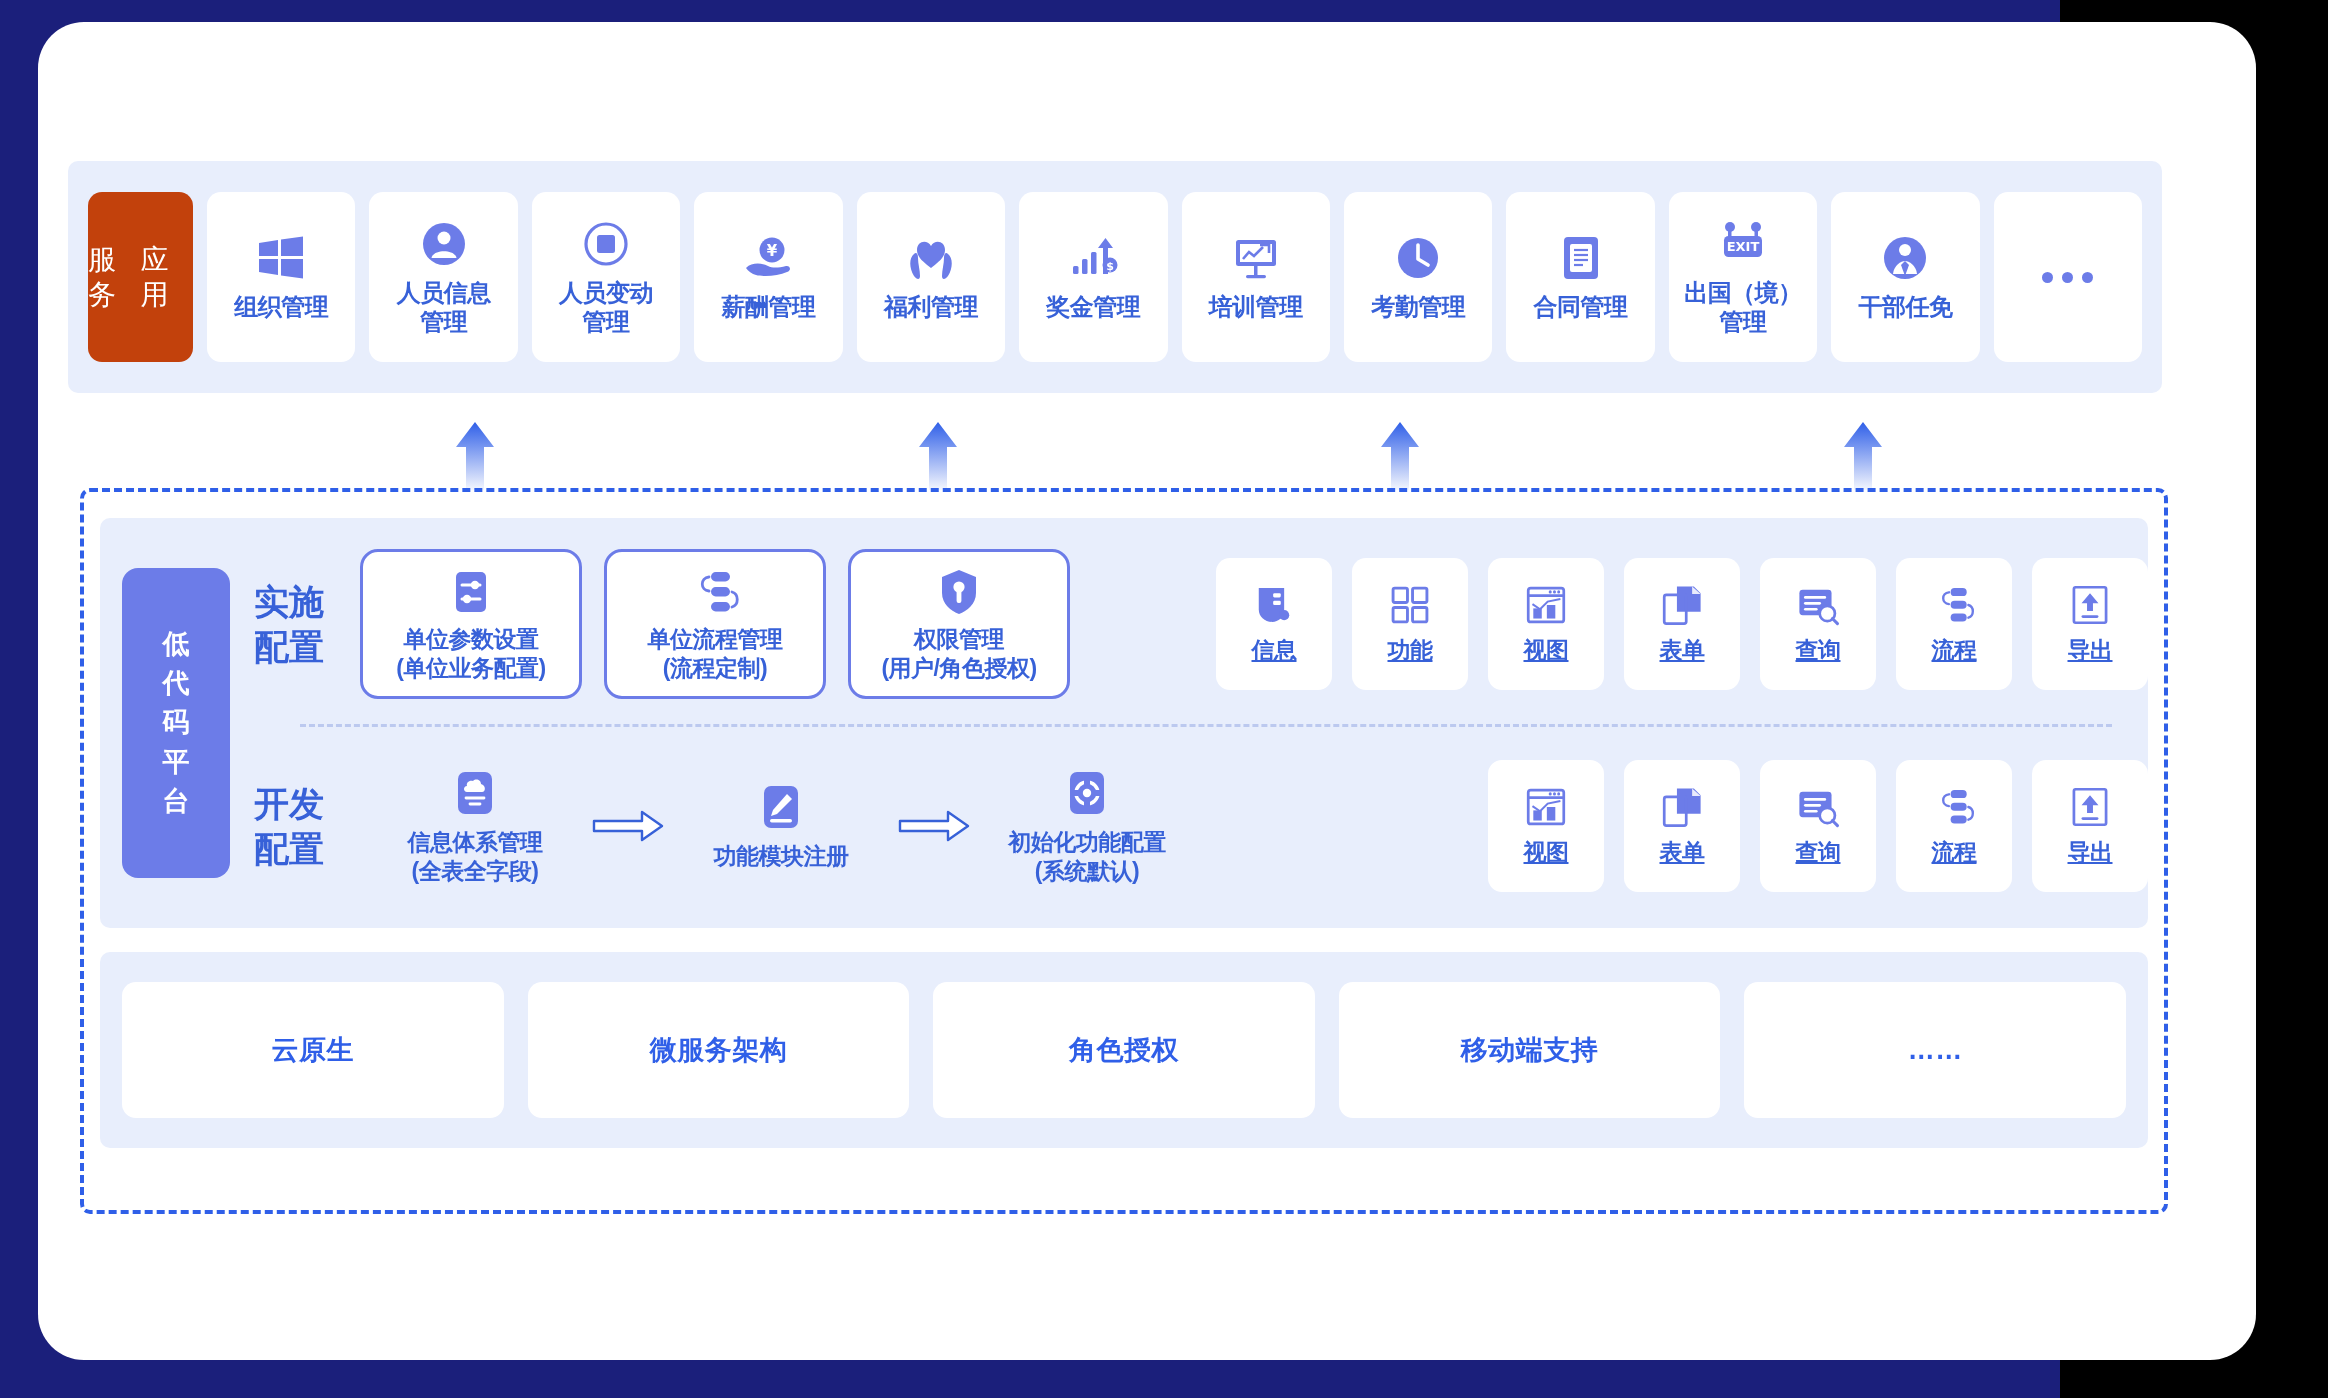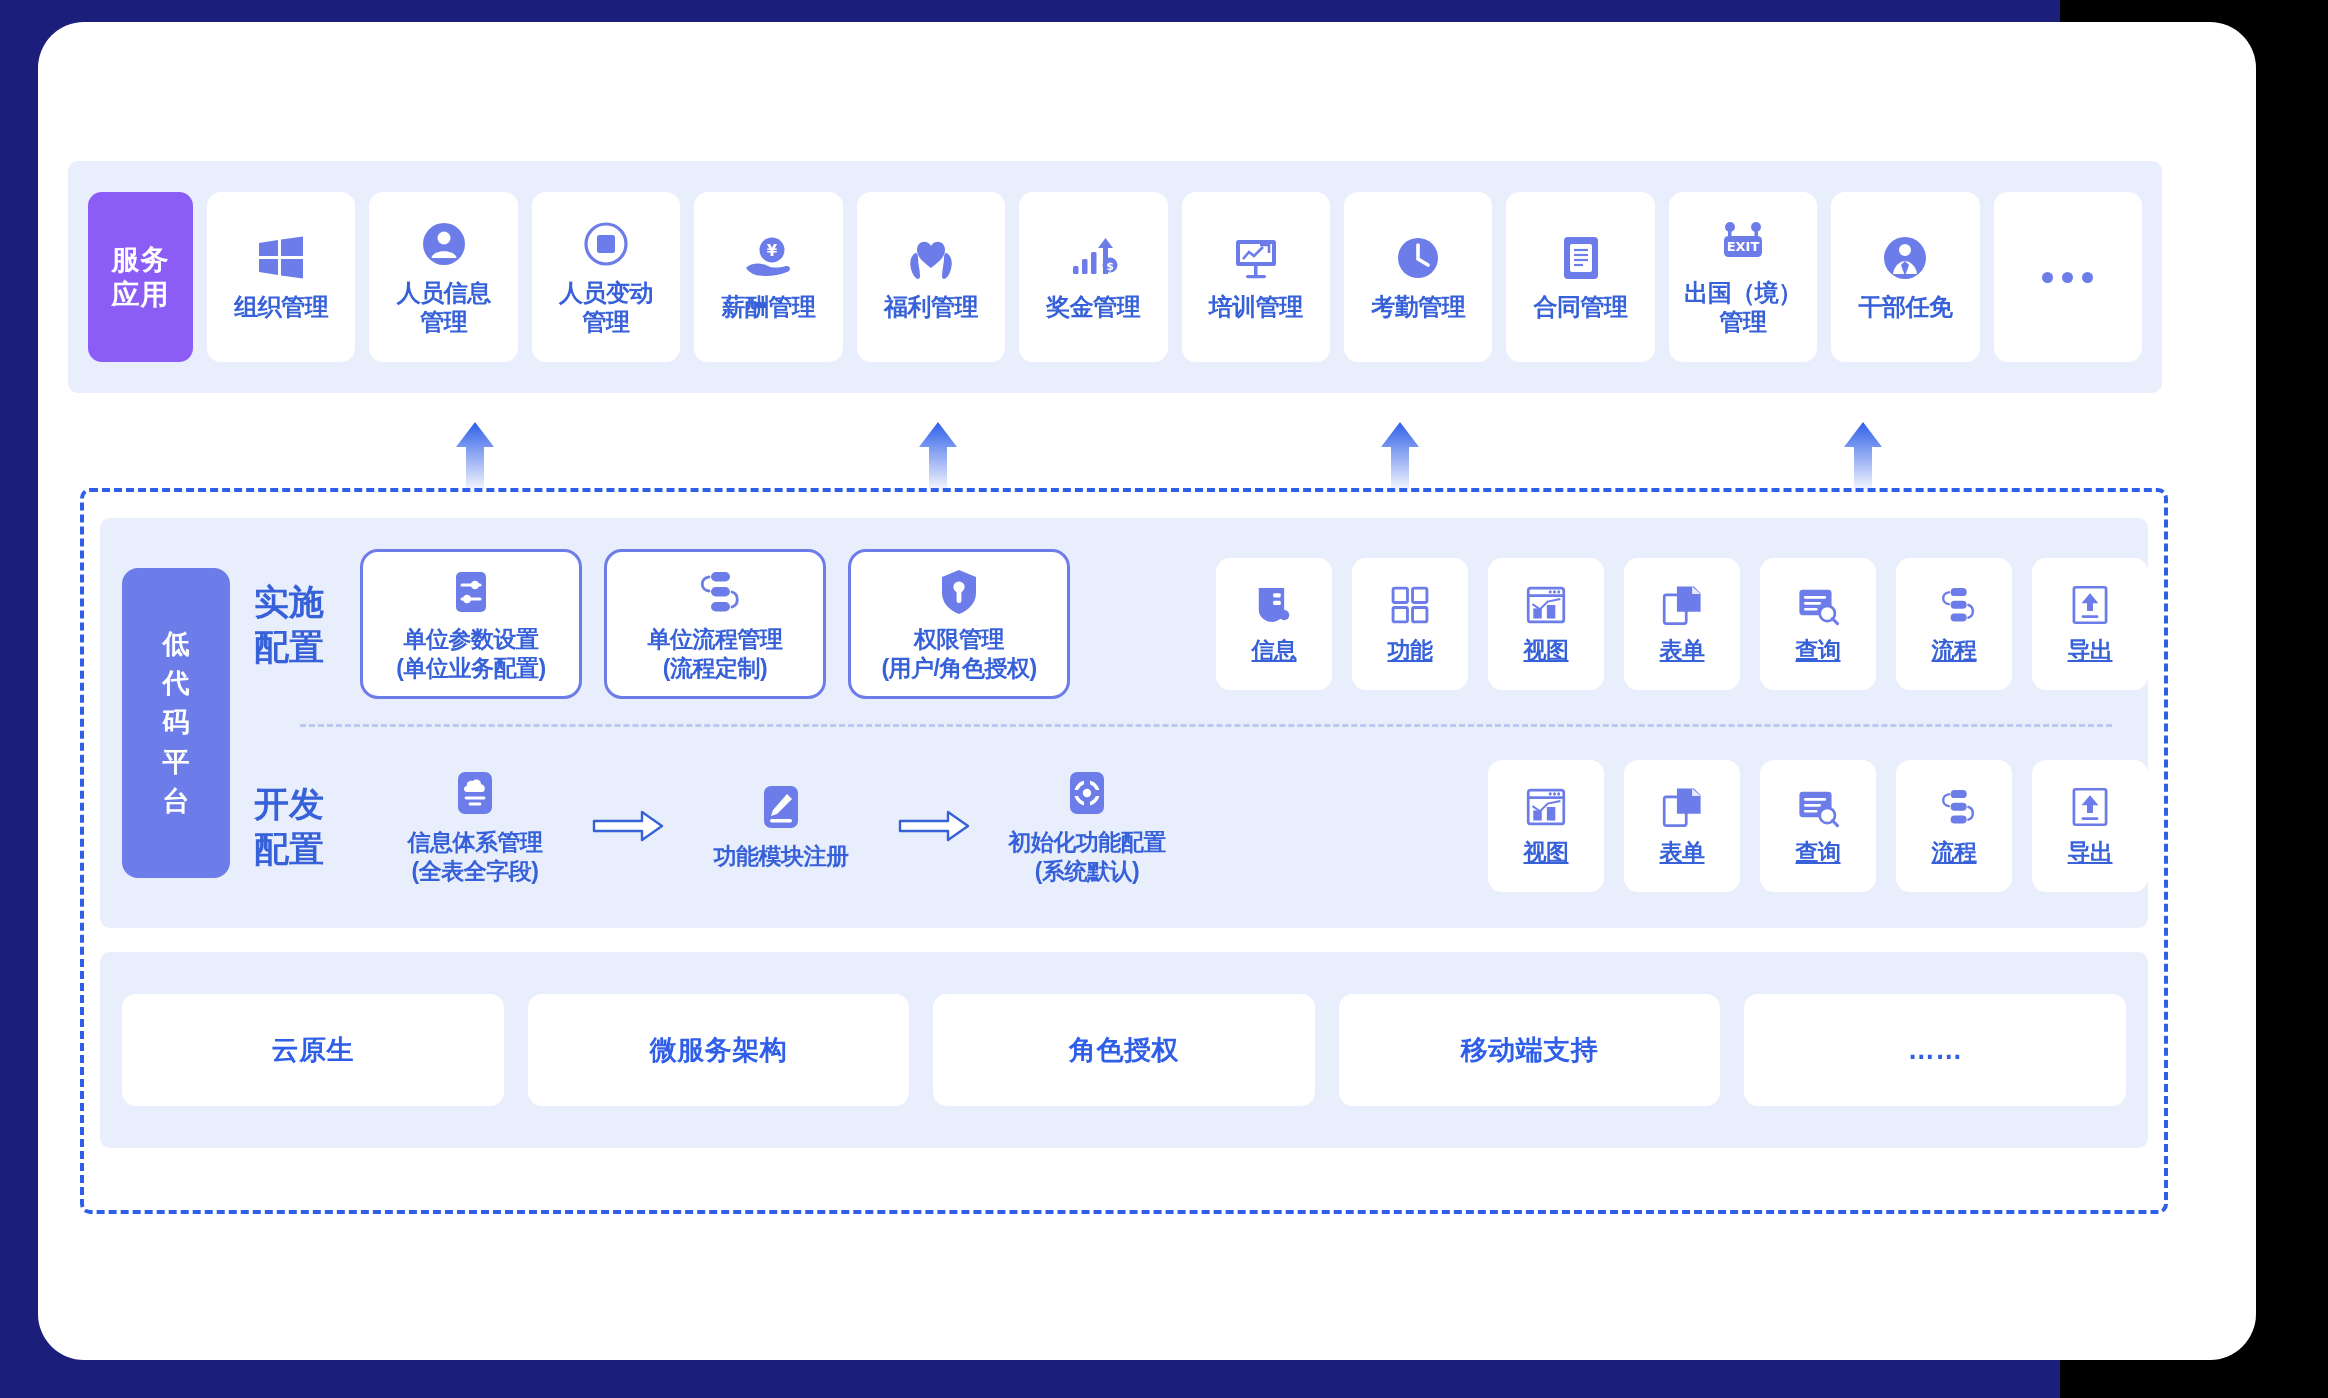--- a/index.html
+++ b/index.html
@@ -37,27 +37,26 @@
     left: 68px; top: 161px;
     width: 2094px; height: 232px;
     display: flex;
     align-items: center;
     padding: 0 20px;
     gap: 14px;
   }
   .side-label {
     flex: 0 0 auto;
     width: 105px; height: 170px;
-    background: #8b5cf6;
+    background: #c2410c;
     border-radius: 14px;
     color: #ffffff;
     font-size: 28px;
-    font-weight: bold;
-    display: flex;
-    flex-direction: column;
+    font-weight: normal;
+    display: flex;
     align-items: center;
     justify-content: center;
     line-height: 1.25;
     letter-spacing: 1px;
   }
   .app-card {
     flex: 1 1 0;
     height: 170px;
     background: #ffffff;
     border-radius: 14px;
@@ -233,21 +232,21 @@
     font-size: 27px;
     font-weight: bold;
     display: flex;
     flex-direction: column;
     align-items: center;
     justify-content: center;
     line-height: 1.25;
   }
   .tech-card {
     flex: 1 1 0;
-    height: 112px;
+    height: 136px;
     background: #ffffff;
     border-radius: 14px;
     display: flex;
     align-items: center;
     justify-content: center;
     color: #2f5fe8;
     font-size: 27px;
     font-weight: bold;
     letter-spacing: 0.5px;
   }

